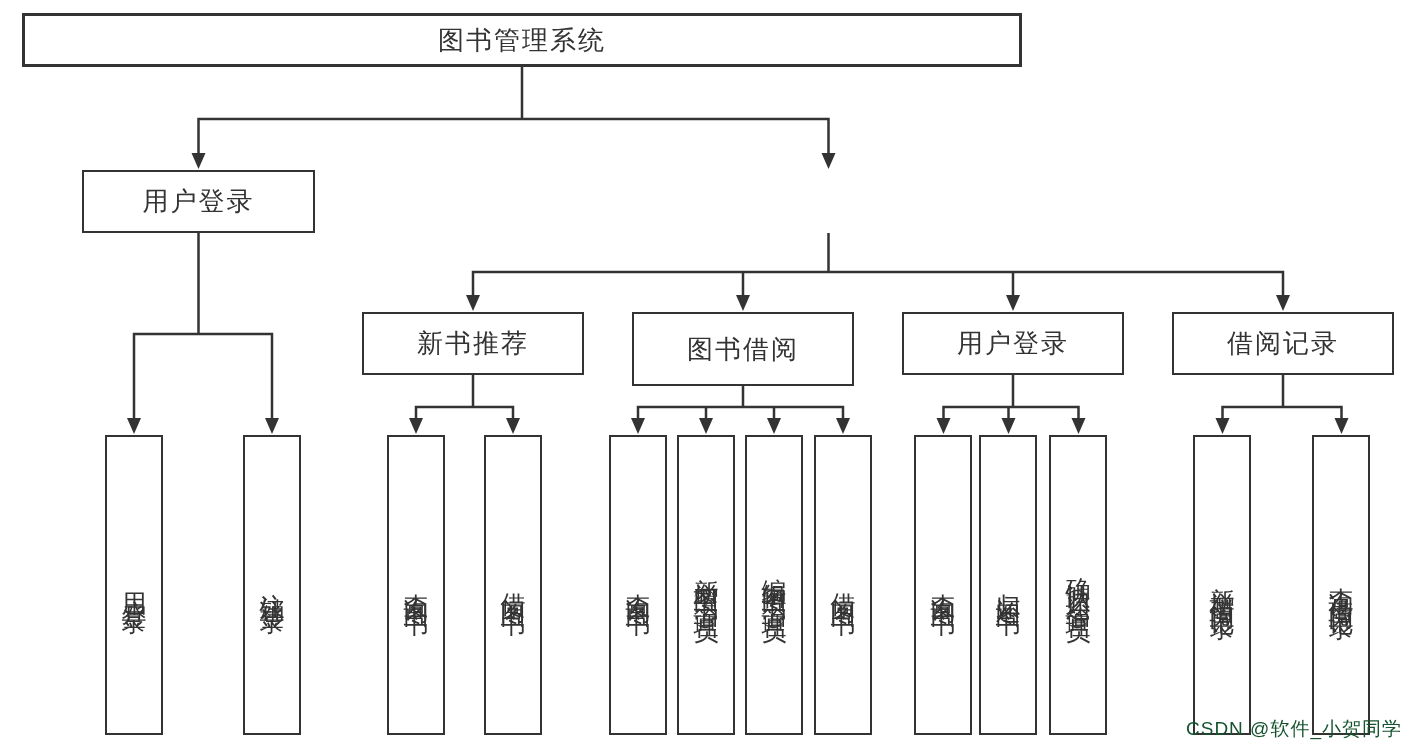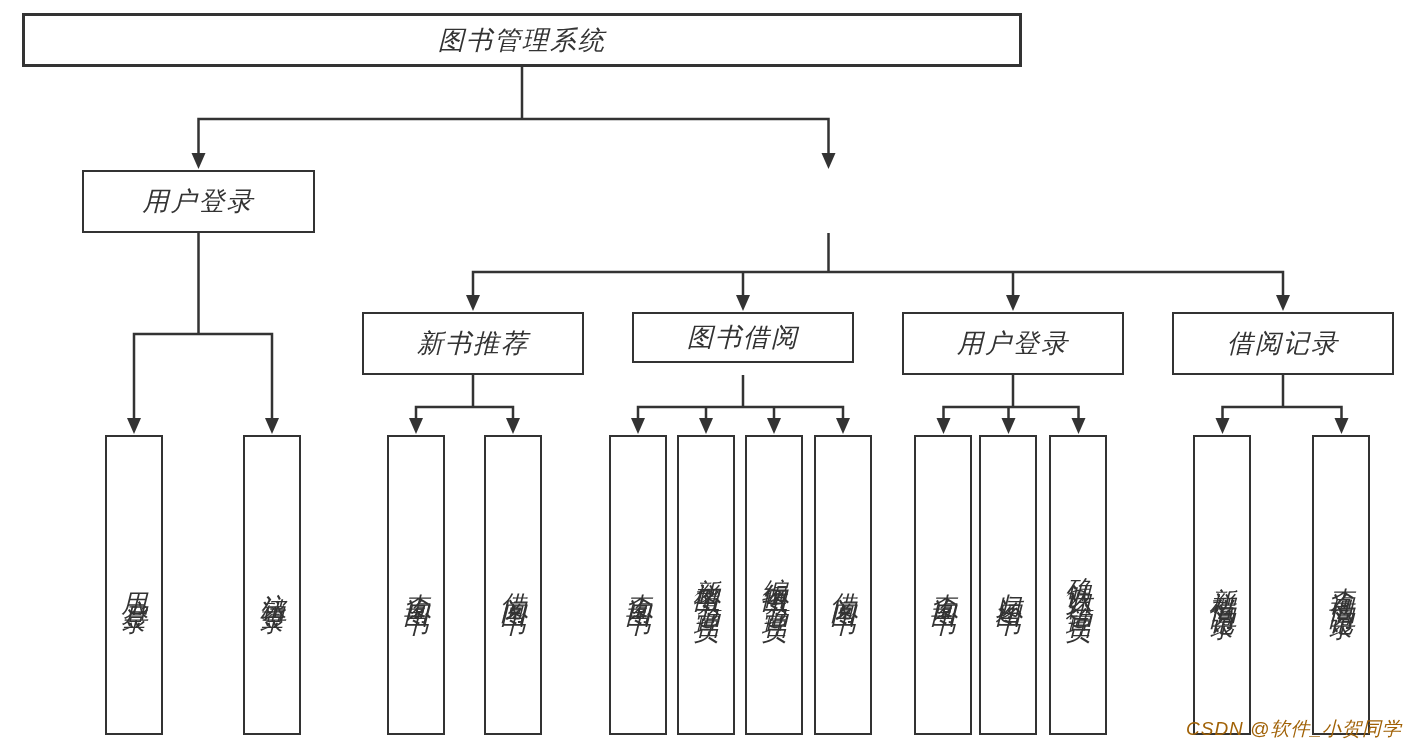--- a/index.html
+++ b/index.html
@@ -1,38 +1,38 @@
 <!DOCTYPE html>
 <html><head>
 <meta charset="utf-8">
 <style>
   html,body{margin:0;padding:0;background:#ffffff;}
   .canvas{
     position:relative;width:1405px;height:747px;background:#ffffff;overflow:hidden;
-    font-family:"Liberation Sans","DejaVu Sans",sans-serif;color:#333333;font-style:italic;
+    font-family:"Liberation Sans","DejaVu Sans",sans-serif;color:#333333;
   }
   .wires{position:absolute;left:0;top:0;width:1405px;height:747px;}
   .node{
     position:absolute;box-sizing:border-box;background:#ffffff;
     border:2.5px solid #333333;display:flex;align-items:center;justify-content:center;
     font-size:26px;letter-spacing:2px;white-space:nowrap;
   }
   .node.root{border-width:3px;}
   .leaf{
     position:absolute;box-sizing:border-box;background:#ffffff;
     border:2.5px solid #333333;width:58px;height:300px;
     display:flex;align-items:center;justify-content:center;
   }
   .leaf span{
     writing-mode:vertical-rl;text-orientation:mixed;
     font-size:25px;letter-spacing:6px;line-height:1;white-space:nowrap;
   }
   .watermark{
     position:absolute;left:1186px;top:716px;z-index:5;
-    font-size:19px;letter-spacing:1px;color:#a16207;white-space:nowrap;
+    font-size:19px;letter-spacing:1px;color:#14532d;white-space:nowrap;
   }
 </style>
 </head>
 <body>
 
 <div class="canvas">
 
   <svg class="wires" viewBox="0 0 1405 747">
     <g stroke="#333333" stroke-width="2.5" fill="none">
       <path d="M522 67 V119 M198.5 157 V119 H828.5 V157"></path>
@@ -70,21 +70,21 @@
     <span>图书管理系统</span>
   </div>
 
   <div class="node" style="left:82px;top:170px;width:233px;height:63px">
     <span>用户登录</span>
   </div>
 
   <div class="node" style="left:362px;top:312px;width:222px;height:63px">
     <span>新书推荐</span>
   </div>
-  <div class="node" style="left:632px;top:312px;width:222px;height:51px">
+  <div class="node" style="left:632px;top:312px;width:222px;height:74px">
     <span>图书借阅</span>
   </div>
   <div class="node" style="left:902px;top:312px;width:222px;height:63px">
     <span>用户登录</span>
   </div>
   <div class="node" style="left:1172px;top:312px;width:222px;height:63px">
     <span>借阅记录</span>
   </div>
 
   <div class="leaf" style="left:105px;top:435px">

